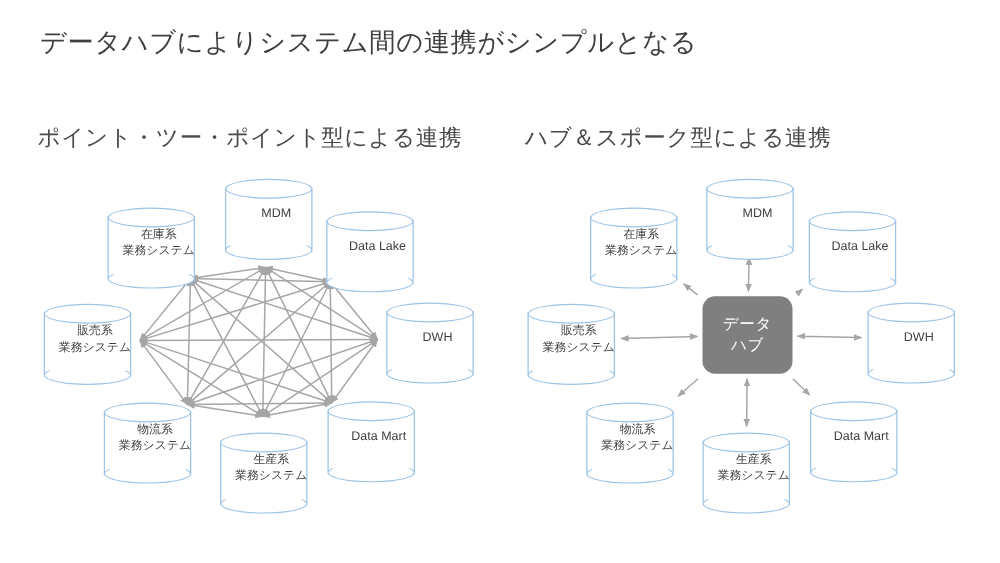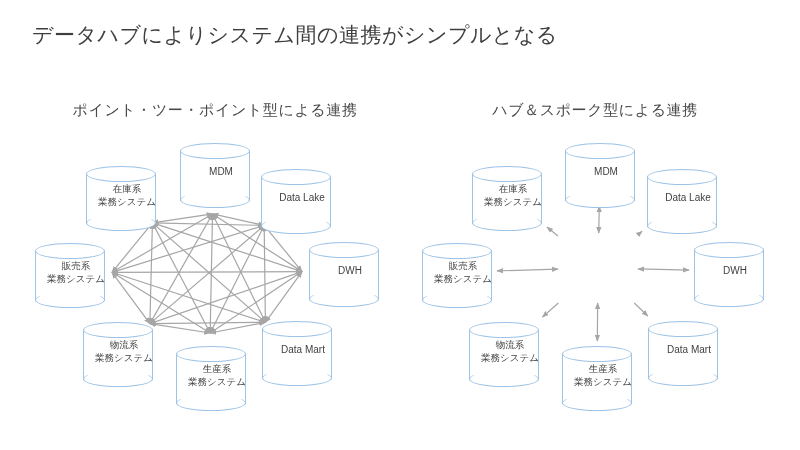--- a/index.html
+++ b/index.html
@@ -28,25 +28,24 @@
     font-size: 21px;
     line-height: 30px;
     letter-spacing: 0.5px;
     color: #3f3f3f;
     font-weight: 400;
     white-space: nowrap;
   }
   .panel-heading {
     position: absolute;
     top: 100px;
-    font-size: 15px;
+    font-size: 18px;
     line-height: 20px;
     letter-spacing: 0.6px;
     color: #494949;
-    text-align: center;
     white-space: nowrap;
   }
   #heading-left  { left: 30px;  width: 370px; }
   #heading-right { left: 420px; width: 350px; }
 
   .diagram {
     position: absolute;
     top: 0;
     left: 0;
     width: 800px;
@@ -285,15 +284,19 @@
         <div class="cyl-label">販売系
 業務システム</div>
       </div>
       <div class="cyl" style="left: 472px; top: 166px; width: 70px; height: 58px;">
         <div class="body"></div>
         <div class="bottom"></div>
         <div class="top"></div>
         <div class="cyl-label">在庫系
 業務システム</div>
       </div>
+      <div class="hub" style="left: 562px; top: 237px; width: 72px; height: 62px; background: rgb(127, 127, 127);">
+        <div class="hub-label" style="color: rgb(255, 255, 255);">データ
+ハブ</div>
+      </div>
     </div>
 
 </div>
 
 </body></html>

